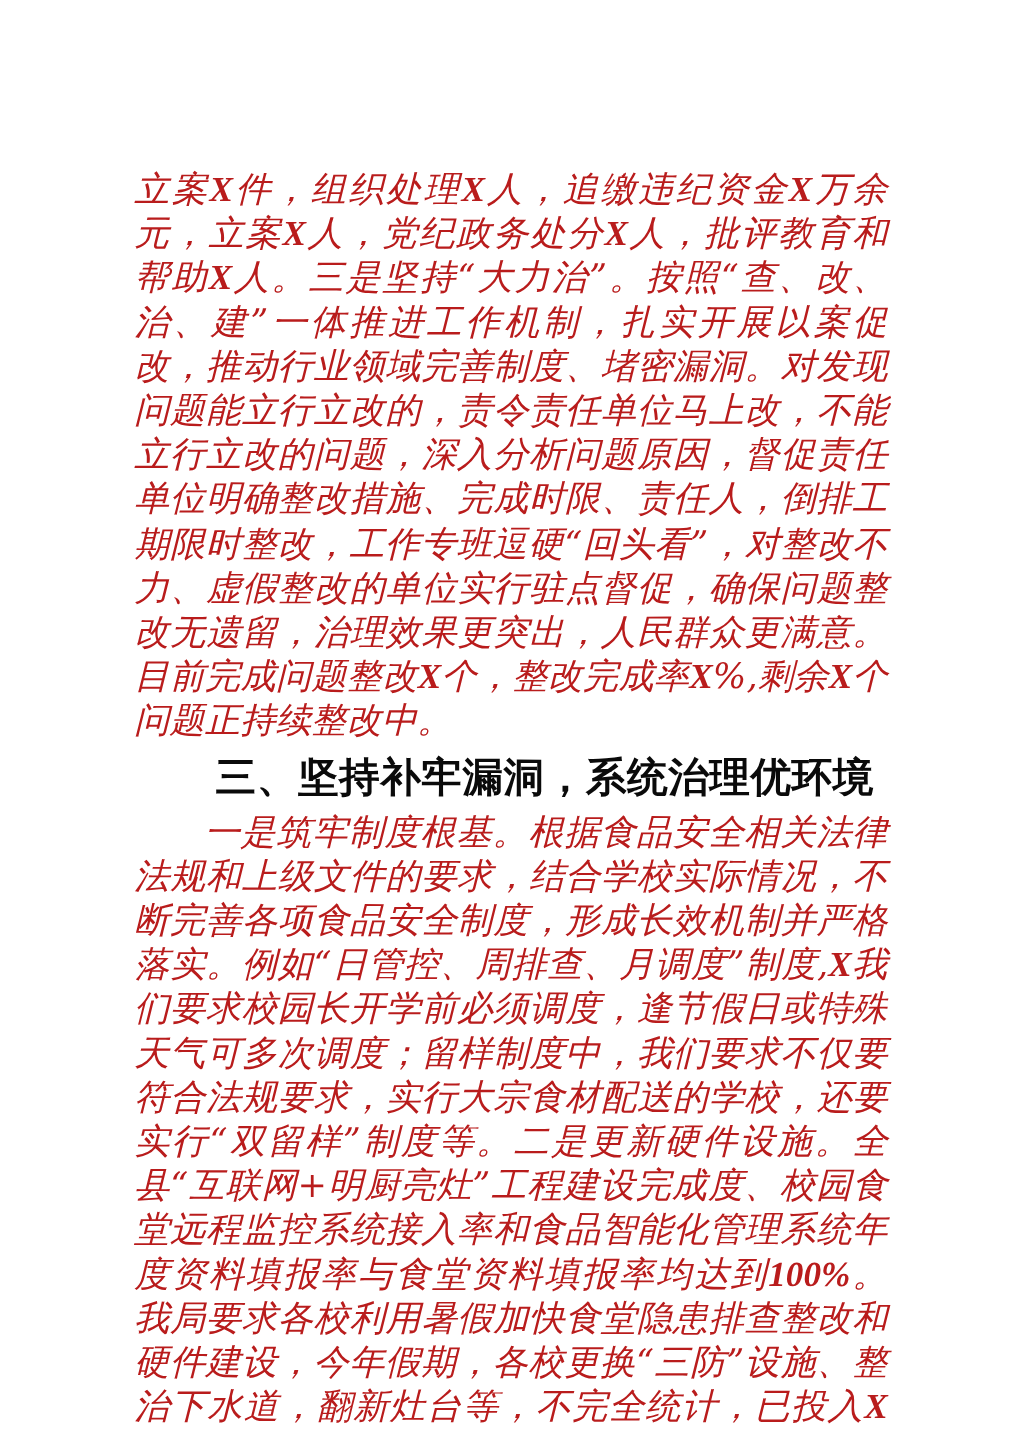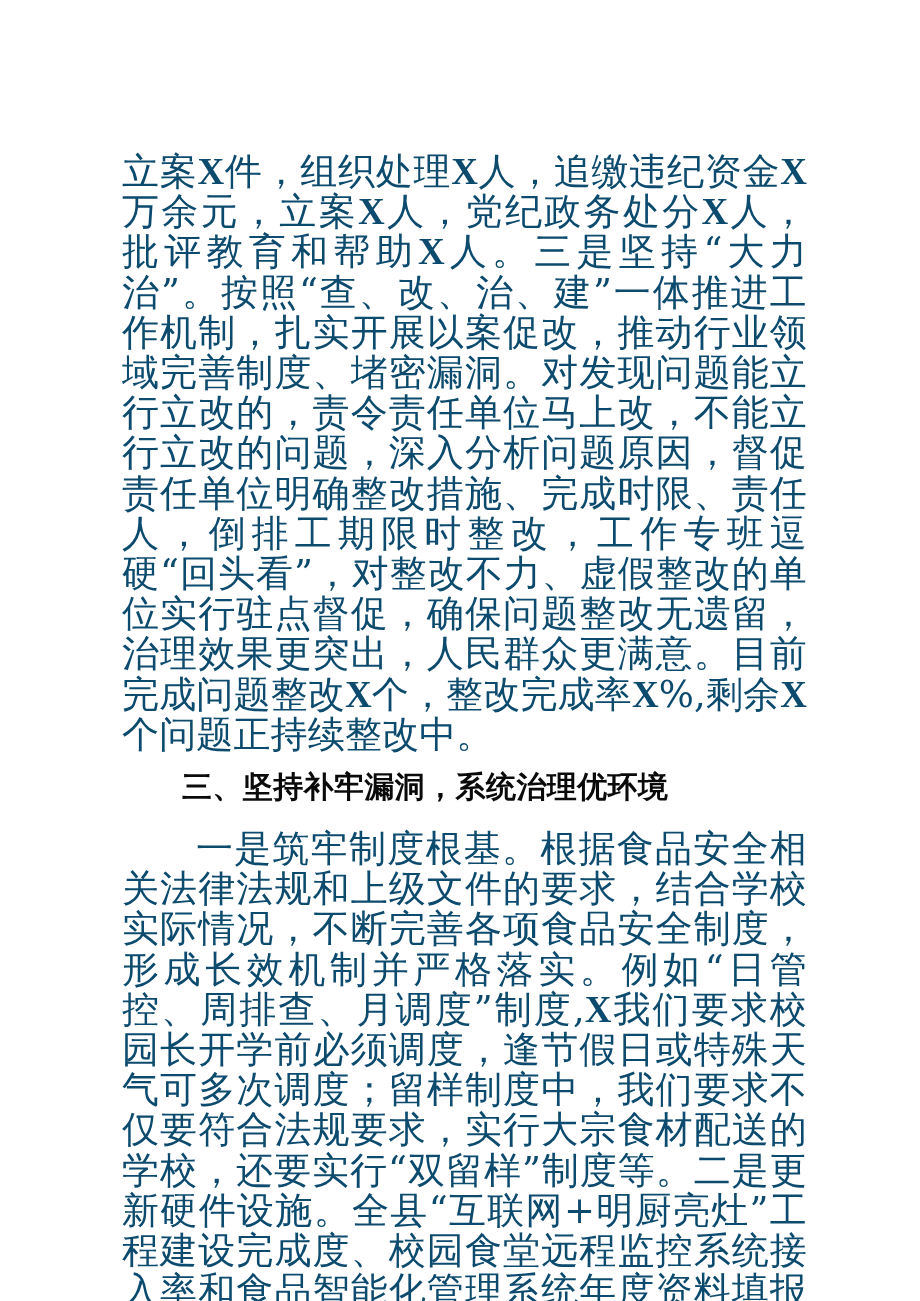--- a/index.html
+++ b/index.html
@@ -19,51 +19,52 @@
   .page {
     position: relative;
     width: 920px;
     height: 1301px;
     box-sizing: border-box;
     padding: 152px 113px 0 122px;
   }
 
   .body-para {
     font-family: "DejaVu Serif", "Liberation Serif", serif;
-    font-size: 37px;
+    font-size: 32px;
     line-height: 40.2px;
     text-align: justify;
     text-justify: inter-ideograph;
     text-align-last: left;
     letter-spacing: 0.15px;
     margin: 0;
-    color: #0c4a6e;
+    color: #b91c1c;
+    font-style: italic;
   }
 
   .para-continued {
     text-indent: 0;
   }
 
   .para-indent {
     text-indent: 2em;
   }
 
   
   .ph {
     font-family: "Liberation Serif", "DejaVu Serif", serif;
     font-weight: bold;
     letter-spacing: 0;
   }
 
   .section-heading {
     font-family: "DejaVu Sans", "Liberation Sans", sans-serif;
-    font-size: 30px;
+    font-size: 37px;
     font-weight: bold;
     line-height: 40px;
-    margin: 12px 0 22px 0;
+    margin: 12px 0 9px 0;
     text-indent: 2em;
     letter-spacing: 0.4px;
     color: #0a0a0a;
     text-align: left;
   }
 
   .spacer-bottom {
     height: 1px;
   }
 </style>

